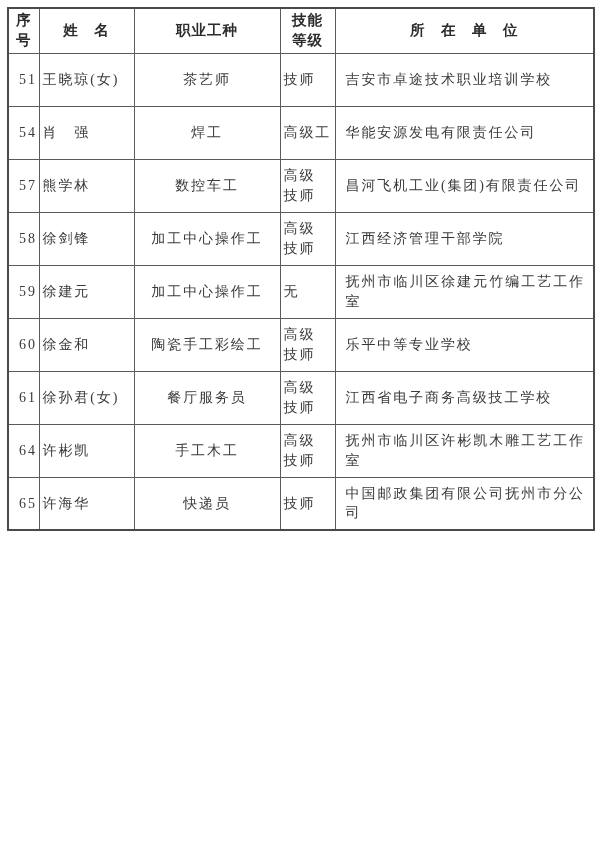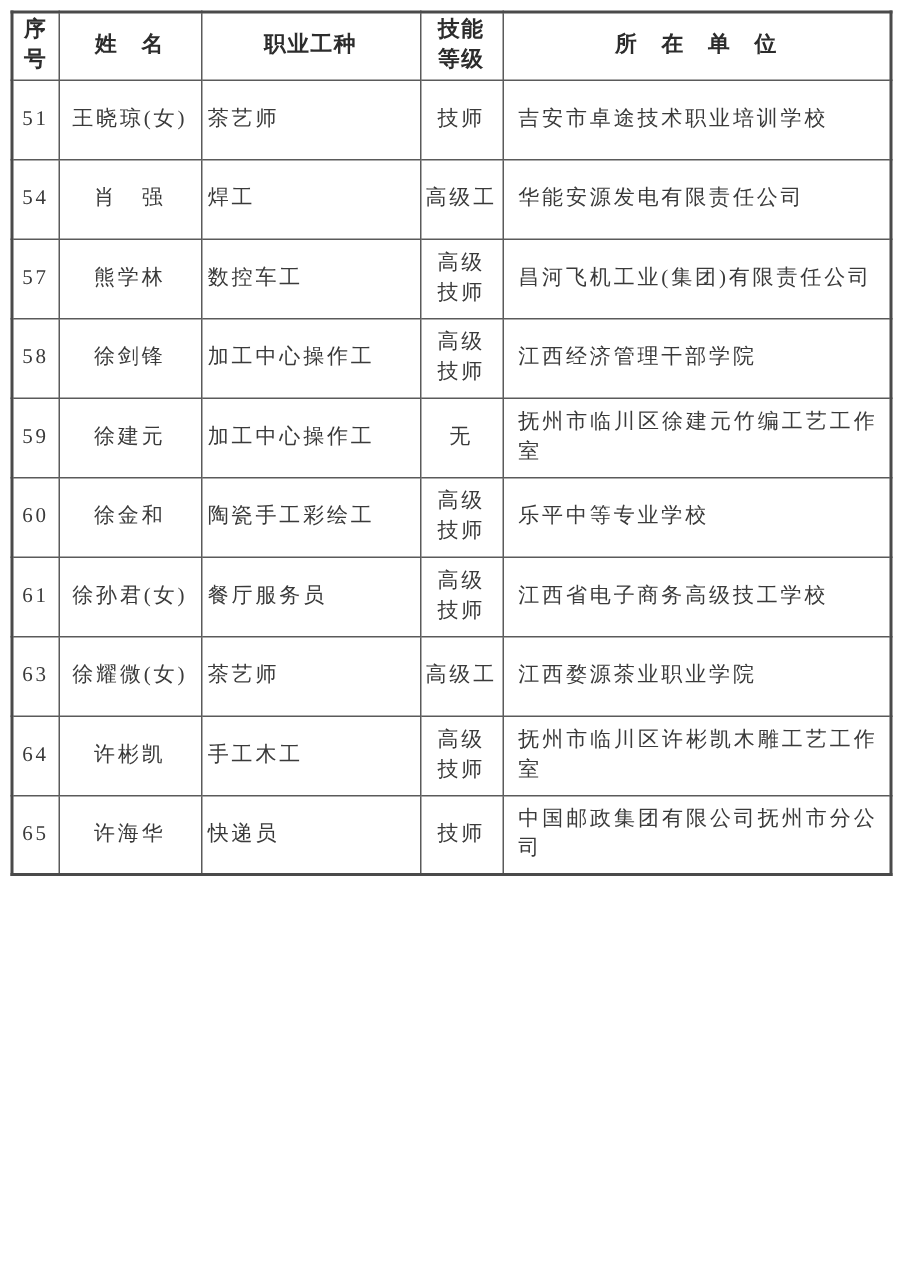--- a/index.html
+++ b/index.html
@@ -45,34 +45,34 @@
   table.roster td {
     font-size: 14px;
     height: 53px;
     line-height: 1.38;
     letter-spacing: 1.9px;
   }
   
   table.roster { border: 2px solid #4a4a4a; }
 
   td.c-no {
-    text-align: center;
     font-size: 15px;
     letter-spacing: 0;
-    padding: 0;
+    padding: 10px;
   }
   td.c-name {
-    text-align: center;
+    text-align: left;
     padding: 2px 3px;
   }
   td.c-occ {
+    text-align: center;
     padding: 2px 4px;
   }
   td.c-lvl {
-    text-align: center;
+    text-align: left;
     letter-spacing: 1px;
     padding: 2px 3px;
   }
   td.c-unit {
     text-align: justify;
     text-align-last: left;
     text-justify: inter-character;
     padding: 4px 8px 4px 10px;
   }
 </style>
@@ -147,27 +147,20 @@
         </tr>
         <tr>
           <td class="c-no">61</td>
           <td class="c-name">徐孙君(女)</td>
           <td class="c-occ">餐厅服务员</td>
           <td class="c-lvl">高级
 技师</td>
           <td class="c-unit">江西省电子商务高级技工学校</td>
         </tr>
         <tr>
-          <td class="c-no">63</td>
-          <td class="c-name">徐耀微(女)</td>
-          <td class="c-occ">茶艺师</td>
-          <td class="c-lvl">高级工</td>
-          <td class="c-unit">江西婺源茶业职业学院</td>
-        </tr>
-        <tr>
           <td class="c-no">64</td>
           <td class="c-name">许彬凯</td>
           <td class="c-occ">手工木工</td>
           <td class="c-lvl">高级
 技师</td>
           <td class="c-unit">抚州市临川区许彬凯木雕工艺工作室</td>
         </tr>
         <tr>
           <td class="c-no">65</td>
           <td class="c-name">许海华</td>

